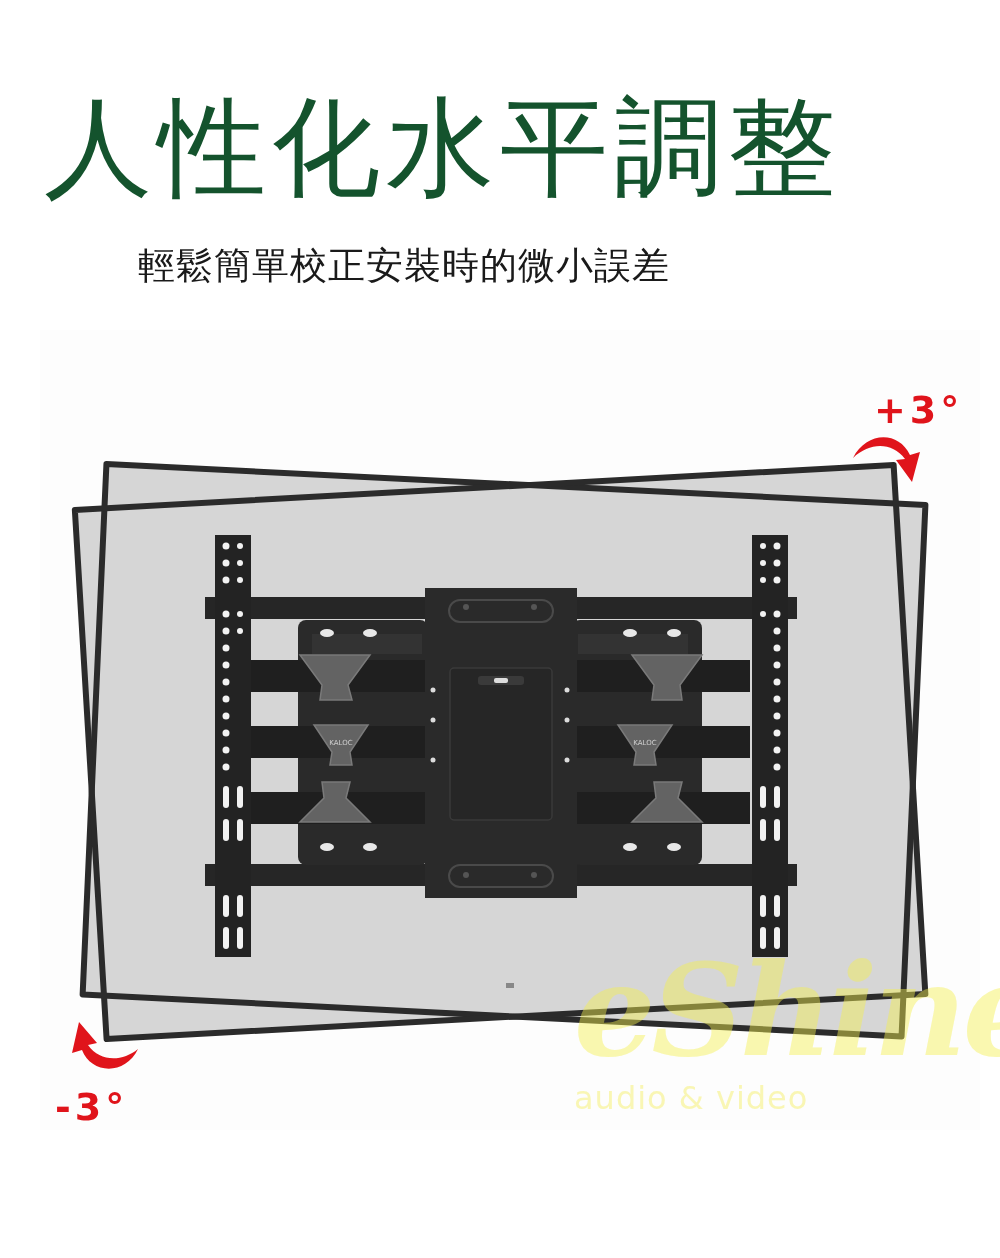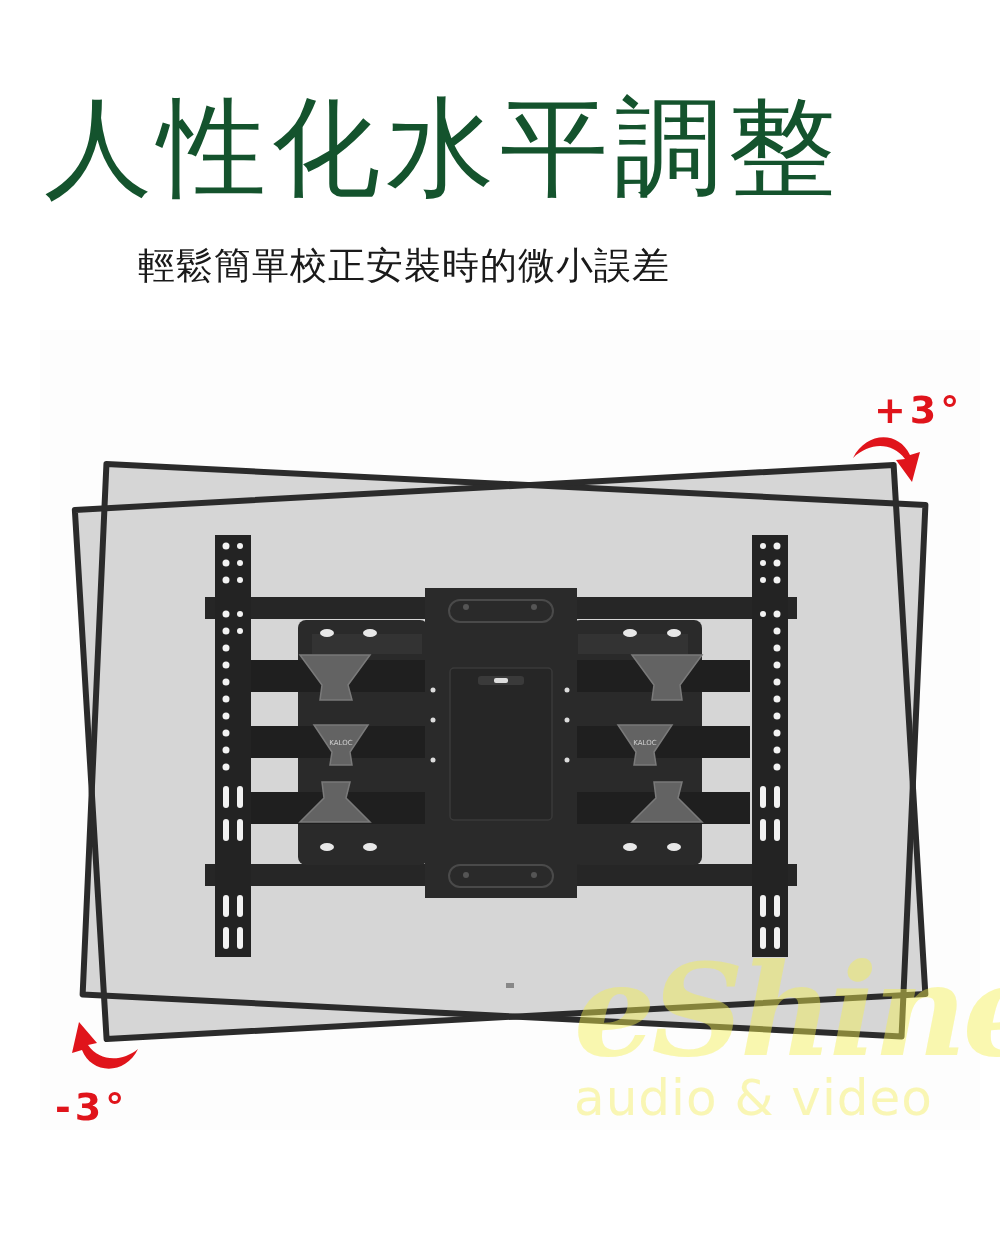--- a/index.html
+++ b/index.html
@@ -11,21 +11,21 @@
     .subtitle { position: absolute; left: 0; top: 243px; width: 808px; text-align: center;
                 font-size: 37px; line-height: 46px; color: #1a1a1a; letter-spacing: 1px; }
     .panel { position: absolute; left: 40px; top: 330px; width: 940px; height: 800px; background: #fdfdfd; }
     svg.illustration { position: absolute; left: 0; top: 0; width: 1000px; height: 1258px; }
     .angle-label { position: absolute; color: #e0141b; font-size: 38px; font-weight: bold;
                    font-family: "DejaVu Sans", sans-serif; letter-spacing: 4px; }
     .wm-1 { position: absolute; left: 574px; top: 945px; font-family: "DejaVu Serif", serif;
             font-style: italic; font-weight: bold; font-size: 128px; line-height: 130px;
             color: rgba(245,240,80,0.45); letter-spacing: -4px; }
     .wm-2 { position: absolute; left: 574px; top: 1070px; font-family: "DejaVu Sans", sans-serif;
-            font-size: 50px; line-height: 56px; color: rgba(245,240,120,0.55); letter-spacing: 1px; }
+            font-size: 32px; line-height: 56px; color: rgba(245,240,120,0.55); letter-spacing: 1px; }
   </style>
 </head>
 <body>
 
 <div class="title">人性化水平調整</div>
 <div class="subtitle">輕鬆簡單校正安裝時的微小誤差</div>
 
 <div class="panel"></div>
 
 <svg class="illustration" viewBox="0 0 1000 1258">

